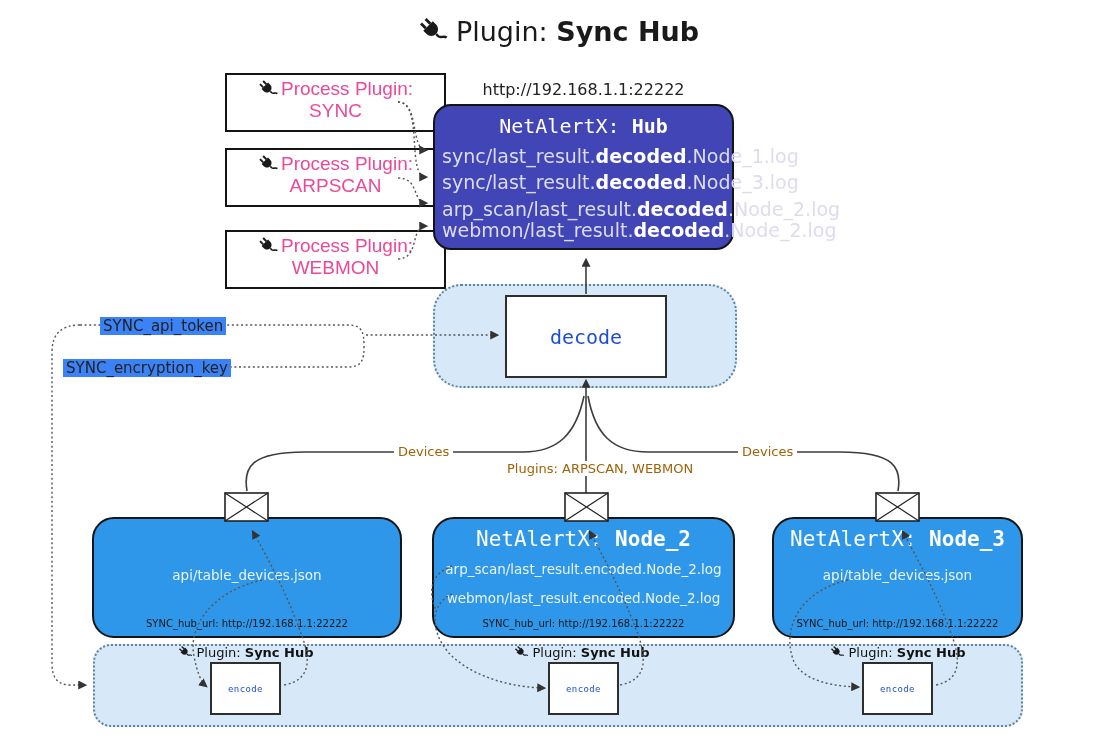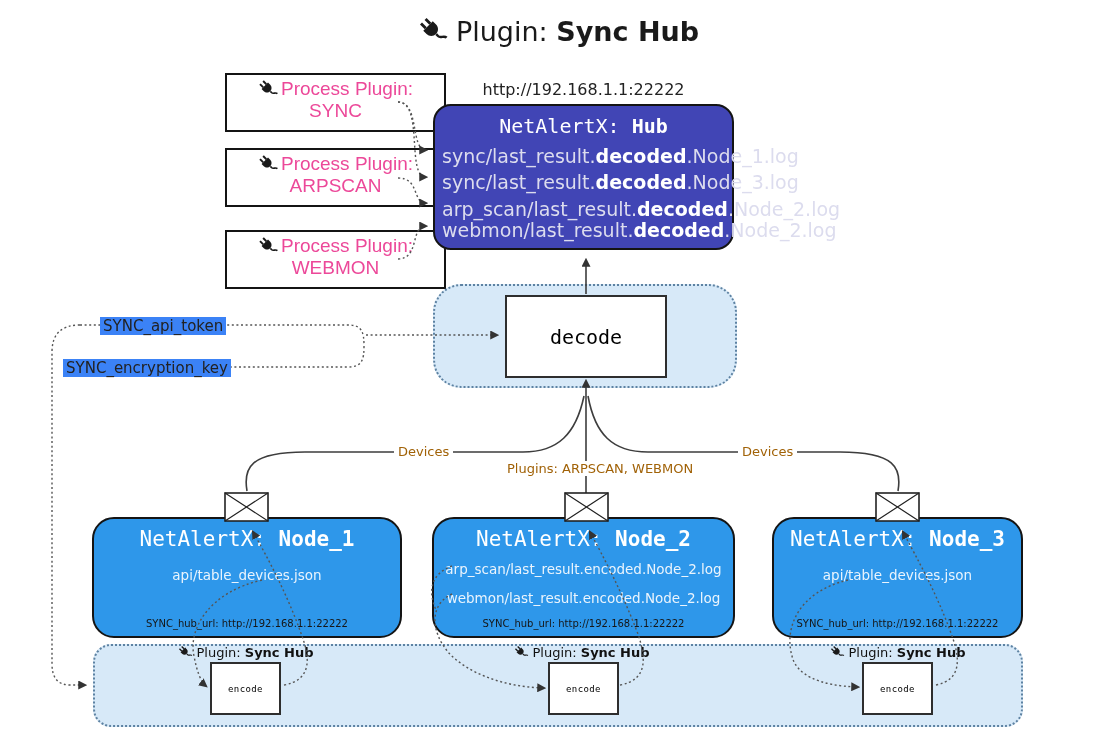--- a/index.html
+++ b/index.html
@@ -39,21 +39,21 @@
   .hub-title b { font-weight:700; }
   .hub-file { position:absolute; left:7px; white-space:nowrap; font-size:19px;
               color:#dcdcee; }
   .hub-file b { color:#ffffff; font-weight:700; }
 
   
   .panel { background:var(--panel-bg,#d7e9f8); border:2px dotted var(--panel-border,#5d82a2); }
   .decode-panel { position:absolute; left:433px; top:284px; width:304px; height:104px; border-radius:28px; }
   .io-box { position:absolute; background:#fff; border:2px solid #2e2e2e;
             display:flex; align-items:center; justify-content:center;
-            font-family:"DejaVu Sans Mono", monospace; color:#000000; }
+            font-family:"DejaVu Sans Mono", monospace; color:#1d4ed8; }
   .decode-box { left:505px; top:295px; width:162px; height:83px; font-size:20px; }
 
   
   .node-box { position:absolute; top:517px; height:121px; background:var(--node-bg,#2e97ea);
               border:2px solid var(--box-border,#141414); border-radius:22px; color:#fff; }
   .node-title { position:absolute; top:8px; width:100%; text-align:center;
                 font-family:"DejaVu Sans Mono", monospace; font-size:21px; white-space:nowrap; }
   .node-title b { font-weight:700; }
   .node-file { position:absolute; width:100%; text-align:center; font-size:13.5px;
                color:#eaf4fd; white-space:nowrap; }
@@ -136,21 +136,20 @@
       <div class="hub-file" style="top:39px"><span>sync/last_result.</span><b>decoded</b><span>.Node_1.log</span></div>
       <div class="hub-file" style="top:65px"><span>sync/last_result.</span><b>decoded</b><span>.Node_3.log</span></div>
       <div class="hub-file" style="top:92px"><span>arp_scan/last_result.</span><b>decoded</b><span>.Node_2.log</span></div>
       <div class="hub-file" style="top:113px"><span>webmon/last_result.</span><b>decoded</b><span>.Node_2.log</span></div>
     </div>
 
     <div class="panel decode-panel"></div>
     <div class="io-box decode-box">decode</div>
 
     <div class="node-box" style="left:92px;width:310px">
-      <div class="node-title"><span>NetAlertX: </span><b>Node_1</b></div>
       <div class="node-file" style="top:48px">api/table_devices.json</div>
       <div class="node-footer">SYNC_hub_url: http://192.168.1.1:22222</div>
     </div>
     <div class="node-box" style="left:432px;width:303px">
       <div class="node-title"><span>NetAlertX: </span><b>Node_2</b></div>
       <div class="node-file" style="top:42px">arp_scan/last_result.encoded.Node_2.log</div>
       <div class="node-file" style="top:71px">webmon/last_result.encoded.Node_2.log</div>
       <div class="node-footer">SYNC_hub_url: http://192.168.1.1:22222</div>
     </div>
     <div class="node-box" style="left:772px;width:251px">

